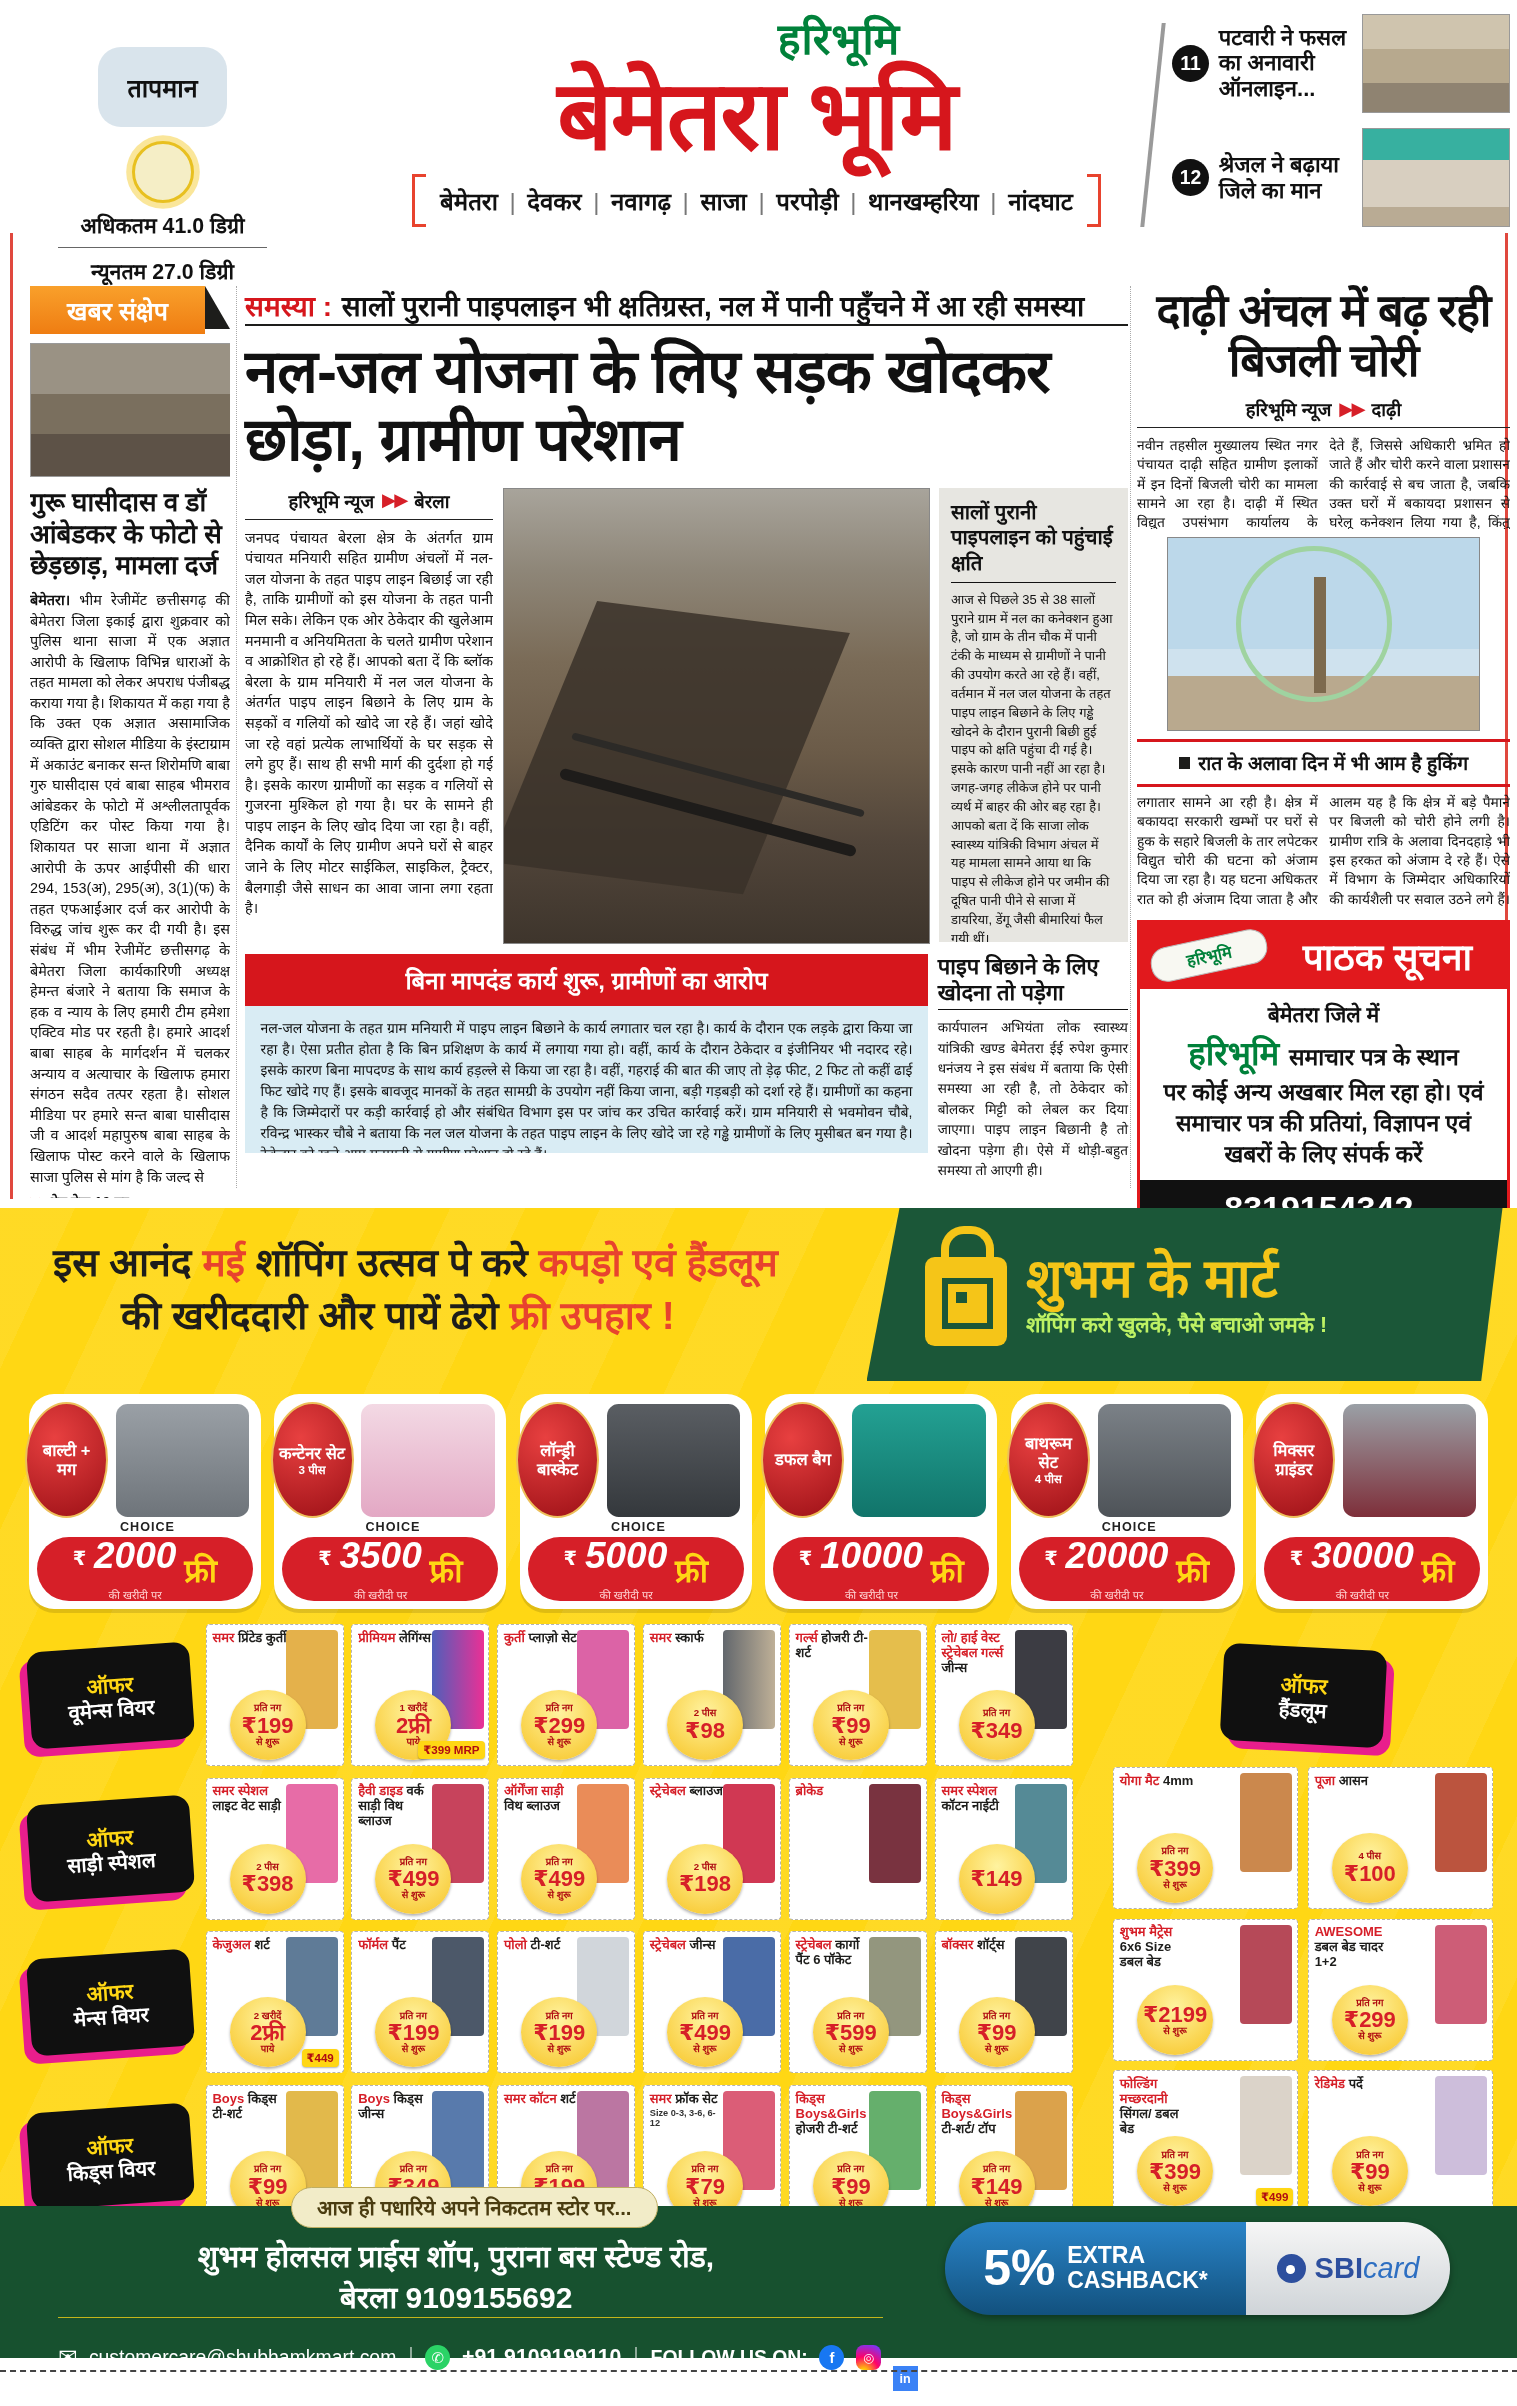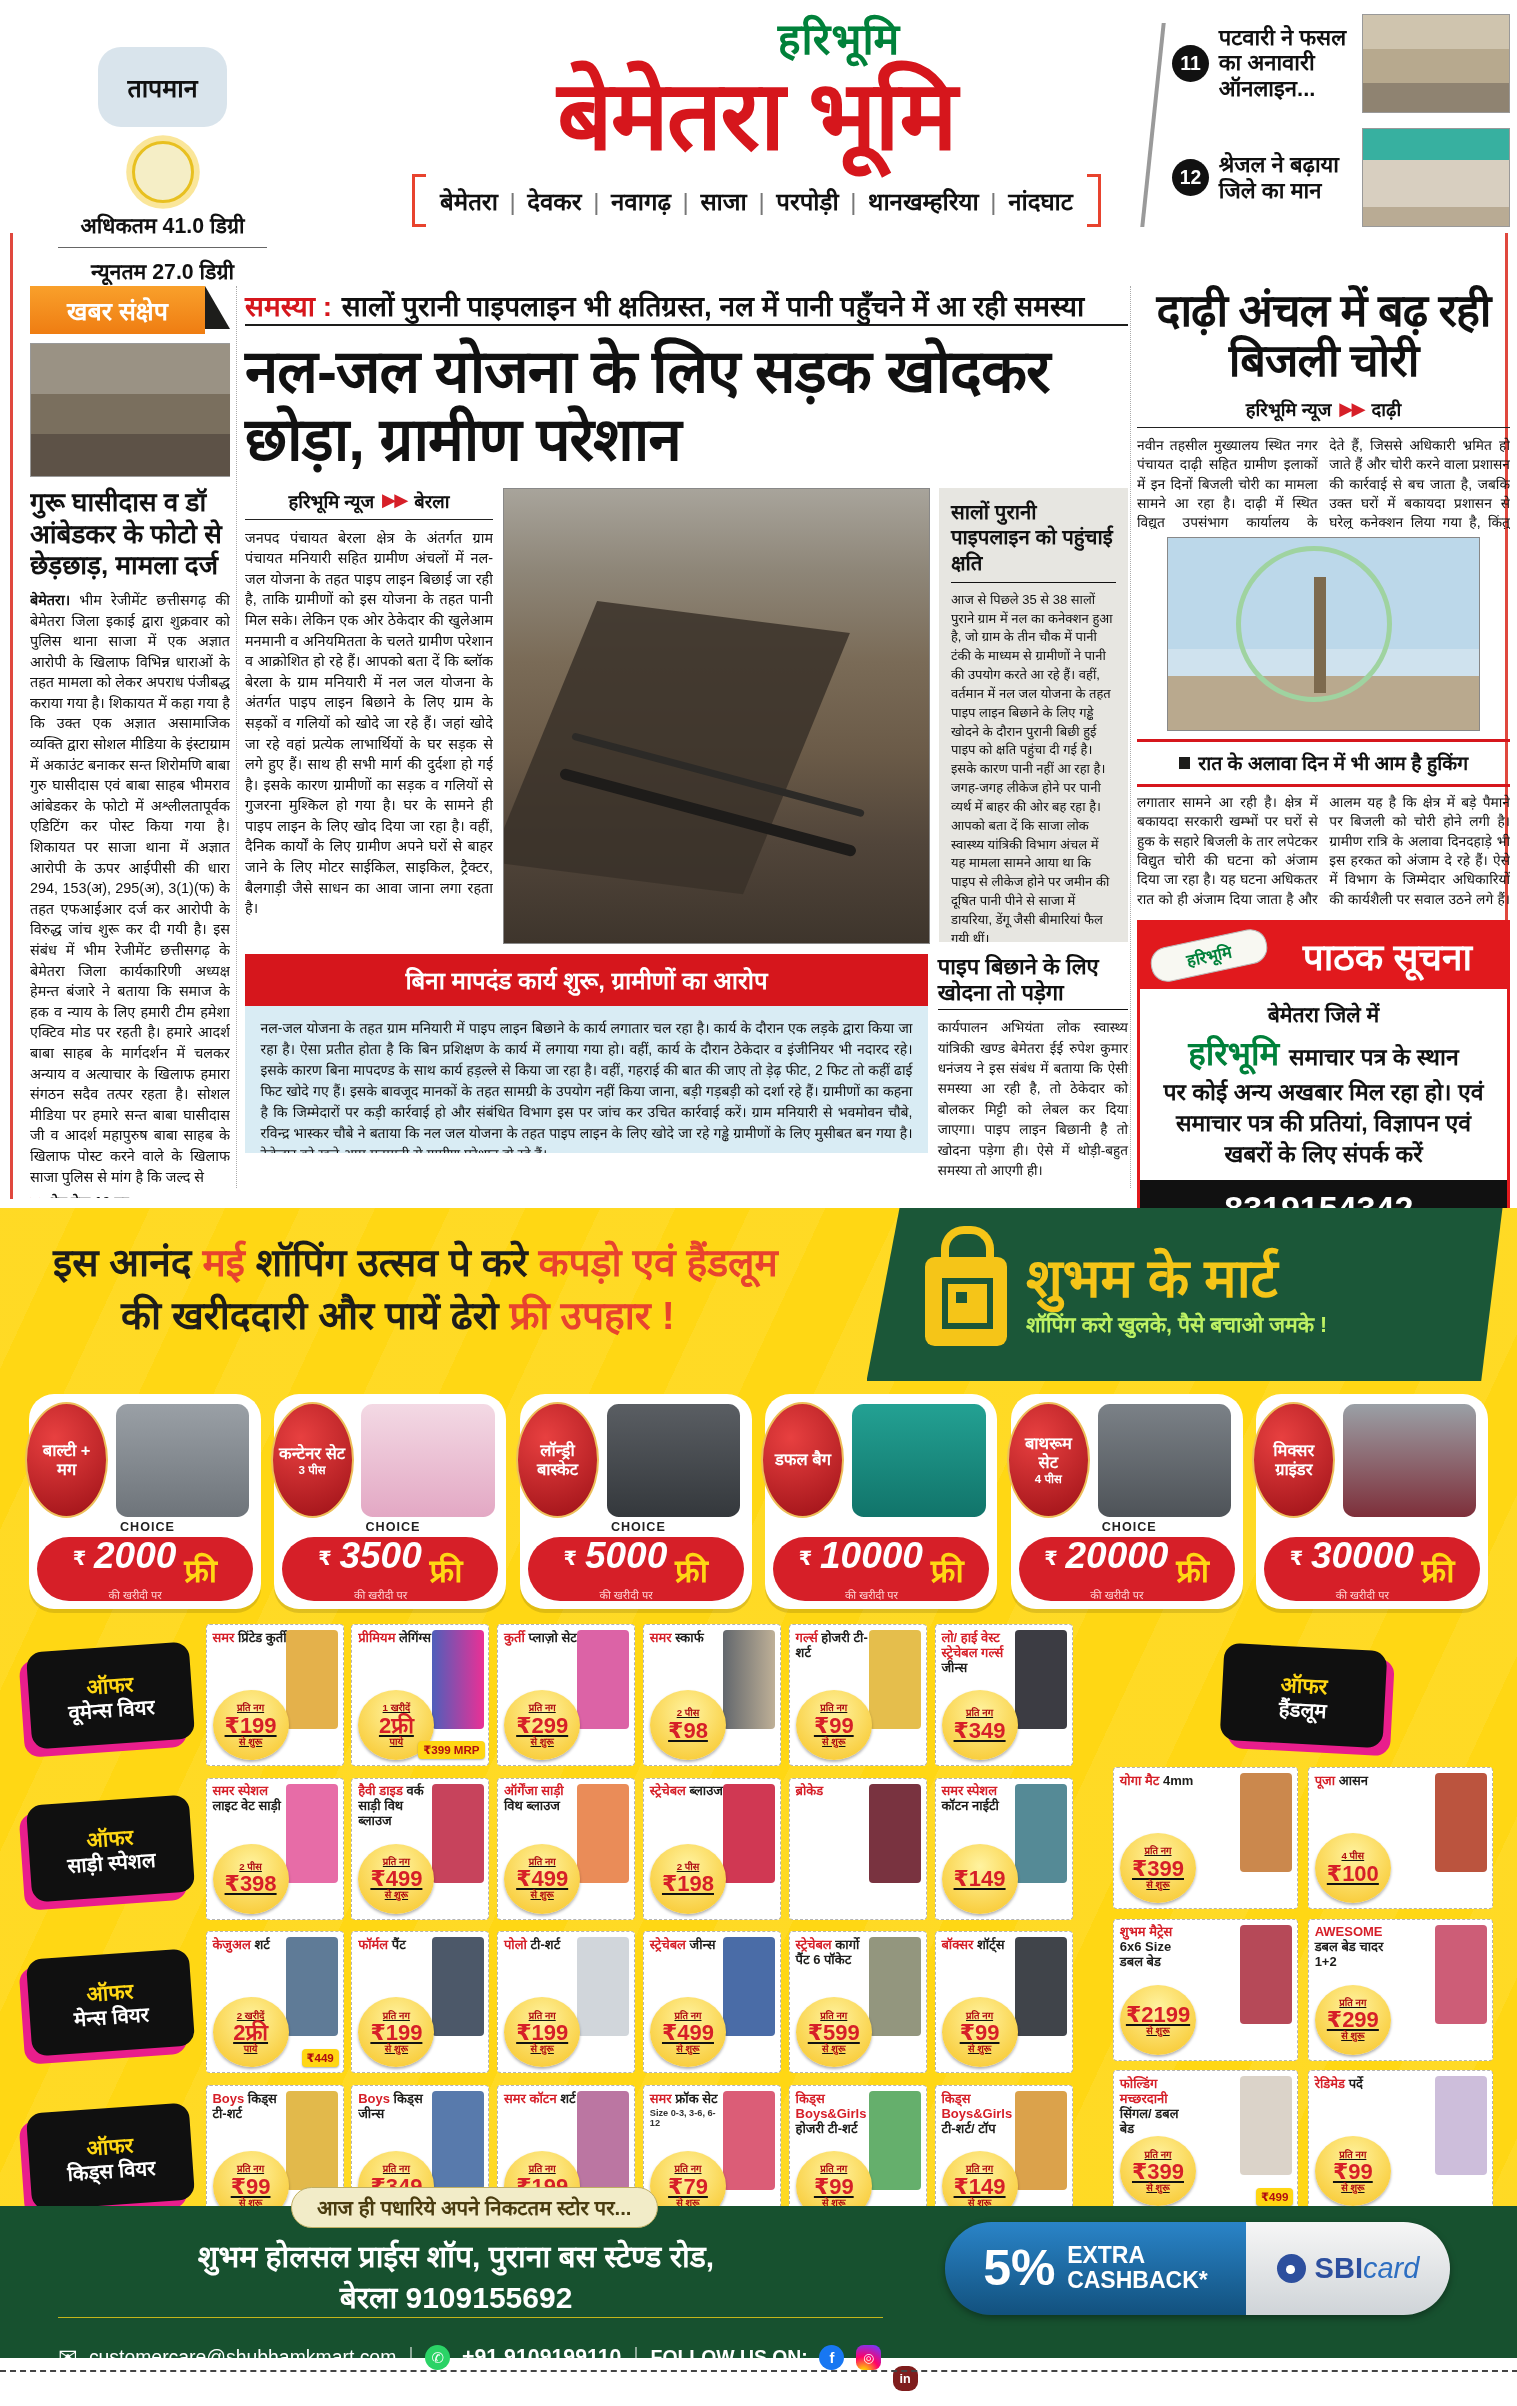--- a/index.html
+++ b/index.html
@@ -139,23 +139,23 @@
         justify-content:center;flex:none;padding:3.9px;box-sizing:border-box;}
   .pill-offer{color:#ffd714;font-size:21.3px;font-weight:800;}
   .pill-name{font-size:20.4px;font-weight:800;text-align:center;line-height:1.1;}
   .cards{display:flex;gap:7.8px;}
   .card{position:relative;width:138px;height:142px;background:#fff;border:1.9px dashed #b4b4b4;border-radius:3.9px;
         padding:5.8px;box-sizing:border-box;flex:none;}
   .cname{font-size:13px;font-weight:800;line-height:1.15;width:76px;}
   .cred{color:#d61f28;} .cblk{color:#1d1d1b;}
   .cnote{font-size:9.2px;font-weight:700;color:#333;width:74px;margin-top:1px;}
   .cphoto{position:absolute;right:4.9px;top:4.9px;width:52px;height:99px;border-radius:3.9px;opacity:.92;}
-  .burst{position:absolute;left:6px;bottom:4.9px;width:76px;height:70px;border-radius:50%;
+  .burst{position:absolute;left:23px;bottom:4.9px;width:76px;height:70px;border-radius:50%;
       background:radial-gradient(circle at 50% 32%,#fff3a0,#f7c322);display:flex;flex-direction:column;
-      align-items:center;justify-content:center;line-height:1.05;box-shadow:0 1.9px 2.9px rgba(0,0,0,.3);text-decoration:underline;}
+      align-items:center;justify-content:center;line-height:1.05;box-shadow:0 1.9px 2.9px rgba(0,0,0,.3);}
   .btop{font-size:9.7px;font-weight:800;color:#b00d12;}
   .bprice{font-size:22px;font-weight:800;color:#d61f28;}
   .bbot{font-size:9.7px;font-weight:800;color:#b00d12;}
   .cextra{position:absolute;right:3.9px;bottom:5.8px;background:#ffd714;color:#b00d12;font-size:11.6px;font-weight:800;
           padding:1.9px 4.9px;border-radius:3.9px;box-shadow:0 1px 1.9px rgba(0,0,0,.3);}
   .handloom{position:absolute;right:25px;top:415px;width:380px;}
   .hl-pill-row{height:144px;display:flex;align-items:center;justify-content:center;}
   .hl-pill-row .pill{transform:rotate(3deg);box-shadow:7.8px 7.8px 0 #e91e8c;}
   .hl-grid{display:grid;grid-template-columns:1fr 1fr;gap:9.7px;}
   .hl-grid .card{width:auto;}
@@ -170,21 +170,21 @@
   .mail-icon{font-size:23px;}
   .cemail{font-size:19.4px;}
   .csep{color:rgba(255,255,255,.55);font-size:23px;}
   .wa-icon{width:25px;height:25px;border-radius:50%;background:#2bd366;color:#fff;font-size:14.6px;font-weight:800;
       display:flex;align-items:center;justify-content:center;}
   .cwa{font-size:21.3px;font-weight:800;}
   .cfollow{font-size:19.4px;font-weight:800;}
   .soc{width:25px;height:25px;display:flex;align-items:center;justify-content:center;color:#fff;font-weight:800;font-size:14.6px;}
   .soc-f{border-radius:50%;background:#1877f2;}
   .soc-ig{border-radius:7.8px;background:radial-gradient(circle at 30% 110%,#ffd600 8%,#ff0169 48%,#7638fa 92%);font-size:12.6px;}
-  .soc-in{border-radius:9px;background:#7f1d1d;font-size:12.6px;margin-top:42px;}
+  .soc-in{border-radius:0;background:#3b82f6;font-size:12.6px;margin-top:42px;}
   .cashback{position:absolute;right:68px;top:15.5px;width:505px;height:93px;display:flex;border-radius:47px;
       overflow:hidden;box-shadow:0 2.9px 7.8px rgba(0,0,0,.35);}
   .cb-left{flex:1;background:linear-gradient(#2a84c8,#12517e);color:#fff;display:flex;align-items:center;
       justify-content:center;gap:11.6px;}
   .cb-pct{font-size:50px;font-weight:800;}
   .cb-txt{font-size:23px;font-weight:800;line-height:1.08;}
   .cb-right{width:204px;background:linear-gradient(#f6f6f6,#cfd4d8);display:flex;align-items:center;justify-content:center;gap:9px;}
   .sbi-dot{width:29px;height:29px;border-radius:50%;background:#2d4f9e;position:relative;flex:none;}
   .sbi-dot::after{content:"";position:absolute;left:9.7px;top:11.6px;width:8.7px;height:8.7px;border-radius:50%;background:#fff;}
   .sbi-text{font-size:29px;font-weight:800;color:#2d4f9e;}

